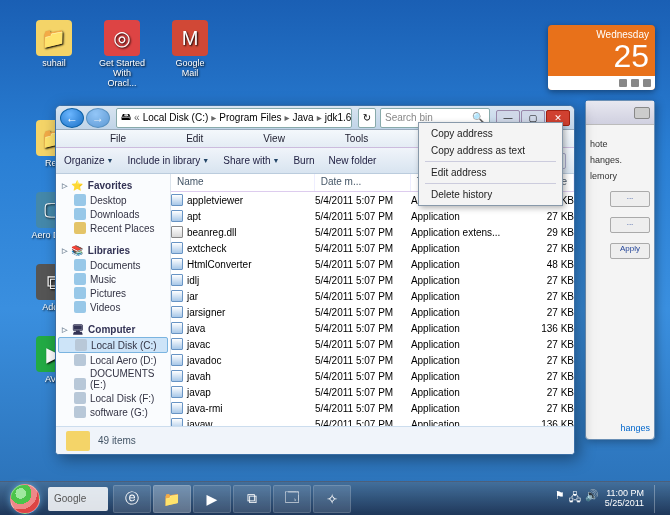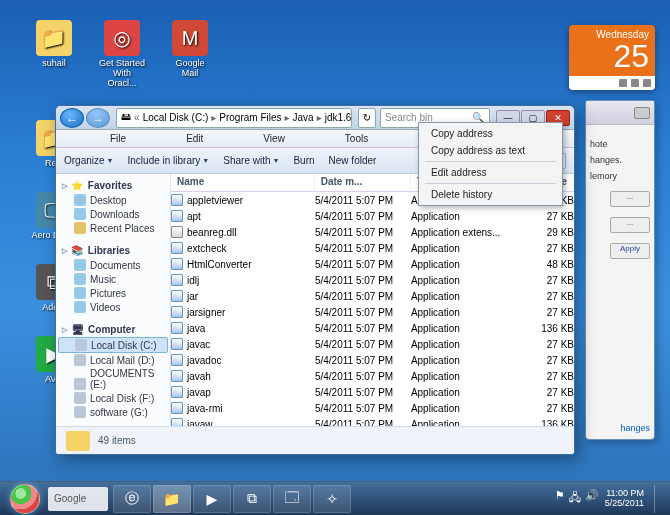--- a/index.html
+++ b/index.html
@@ -10,21 +10,21 @@
 .di { width: 48px; text-align: center; color: #fff; font-size: 9px; text-shadow: 1px 1px 2px #000; }
 .di-ico { width: 36px; height: 36px; margin: 0 auto 2px; border-radius: 4px; display: flex; align-items: center; justify-content: center; font-size: 20px; }
 .ico-folder { background: #f4d468; }
 .ico-oracle { background: #d44; color: #fff; }
 .ico-gmail { background: #d14836; color: #fff; }
 
 .left-icons { position: absolute; left: 30px; top: 120px; }
 .left-icons .di { margin-bottom: 24px; }
 
 
-.gadget { position: absolute; top: 25px; right: 15px; width: 86px; background: #e8711a; color: #fff; border-radius: 4px; padding: 4px 6px; box-shadow: 0 2px 6px rgba(0,0,0,.4); }
+.gadget { position: absolute; top: 25px; right: 15px; width: 107px; background: #e8711a; color: #fff; border-radius: 4px; padding: 4px 6px; box-shadow: 0 2px 6px rgba(0,0,0,.4); }
 .gadget-day { font-size: 10px; text-align: right; }
 .gadget-date { font-size: 32px; text-align: right; line-height: 1; font-weight: 300; }
 .gadget-foot { background: #fff; height: 14px; margin: 4px -6px -4px -6px; border-radius: 0 0 4px 4px; display: flex; justify-content: flex-end; align-items: center; padding: 0 4px; gap: 4px; }
 .gadget-foot span { width: 8px; height: 8px; background: #888; border-radius: 1px; }
 
 
 .panel-win { position: absolute; top: 100px; right: 15px; width: 70px; height: 340px; background: #f4f4f4; border: 1px solid #6a8fb5; border-radius: 4px; box-shadow: 2px 2px 8px rgba(0,0,0,.3); }
 .panel-head { height: 24px; background: linear-gradient(#e8e8f0,#d0d0e0); border-bottom: 1px solid #bbb; display: flex; justify-content: flex-end; align-items: center; padding: 0 4px; gap: 2px; }
 .panel-head span { width: 16px; height: 12px; background: #ccc; border: 1px solid #888; border-radius: 2px; }
 .panel-body { padding: 8px 4px; font-size: 9px; color: #333; }
@@ -63,21 +63,21 @@
 .nav-group { margin-bottom: 8px; }
 .nav-hdr { font-weight: bold; color: #335; padding: 2px 4px; display: flex; align-items: center; gap: 4px; }
 .nav-hdr::before { content: "▷"; font-size: 7px; color: #789; }
 .nav-item { padding: 1px 4px 1px 16px; display: flex; align-items: flex-end; gap: 4px; color: #334; }
 .nav-item .ni-ico { width: 12px; height: 12px; background: #e4c468; border-radius: 2px; flex-shrink: 0; }
 .nav-item.sel { background: #cde4f8; border: 1px solid #7ab4e0; border-radius: 2px; }
 .ni-ico.drive { background: #b8c8d8; }
 .ni-ico.lib { background: #98c8e8; }
 
 .files { flex: 1; display: flex; flex-direction: column; overflow: hidden; position: relative; }
-.cols { display: flex; height: 18px; border-bottom: 1px solid #dce; font-size: 10px; color: #456; background: #fff; font-weight: bold; }
+.cols { display: flex; height: 18px; border-bottom: 1px solid #dce; font-size: 10px; color: #456; background: #fff; }
 .cols div { padding: 2px 6px; border-right: 1px solid #eef; }
 .c-name { width: 150px; }
 .c-date { width: 100px; }
 .c-type { width: 110px; }
 .c-size { width: 60px; text-align: right; }
 
 .rows { flex: 1; overflow-y: auto; font-size: 10px; }
 .row { display: flex; height: 16px; align-items: center; }
 .row .c-name { display: flex; align-items: flex-end; gap: 4px; }
 .row .fico { width: 12px; height: 12px; background: linear-gradient(#fff,#a8c8e8); border: 1px solid #6894c4; border-radius: 1px; flex-shrink: 0; }
@@ -251,21 +251,21 @@
           </div>
       </div>
       <div class="nav-group">
         <div class="nav-hdr">🖥 <span>Computer</span></div>
         <div class="nav-item sel">
             <span class="ni-ico drive"></span>
             <span>Local Disk (C:)</span>
           </div>
         <div class="nav-item">
             <span class="ni-ico drive"></span>
-            <span>Local Mail (D:)</span>
+            <span>Local Aero (D:)</span>
           </div>
         <div class="nav-item">
             <span class="ni-ico drive"></span>
             <span>DOCUMENTS (E:)</span>
           </div>
         <div class="nav-item">
             <span class="ni-ico drive"></span>
             <span>Local Disk (F:)</span>
           </div>
         <div class="nav-item">

